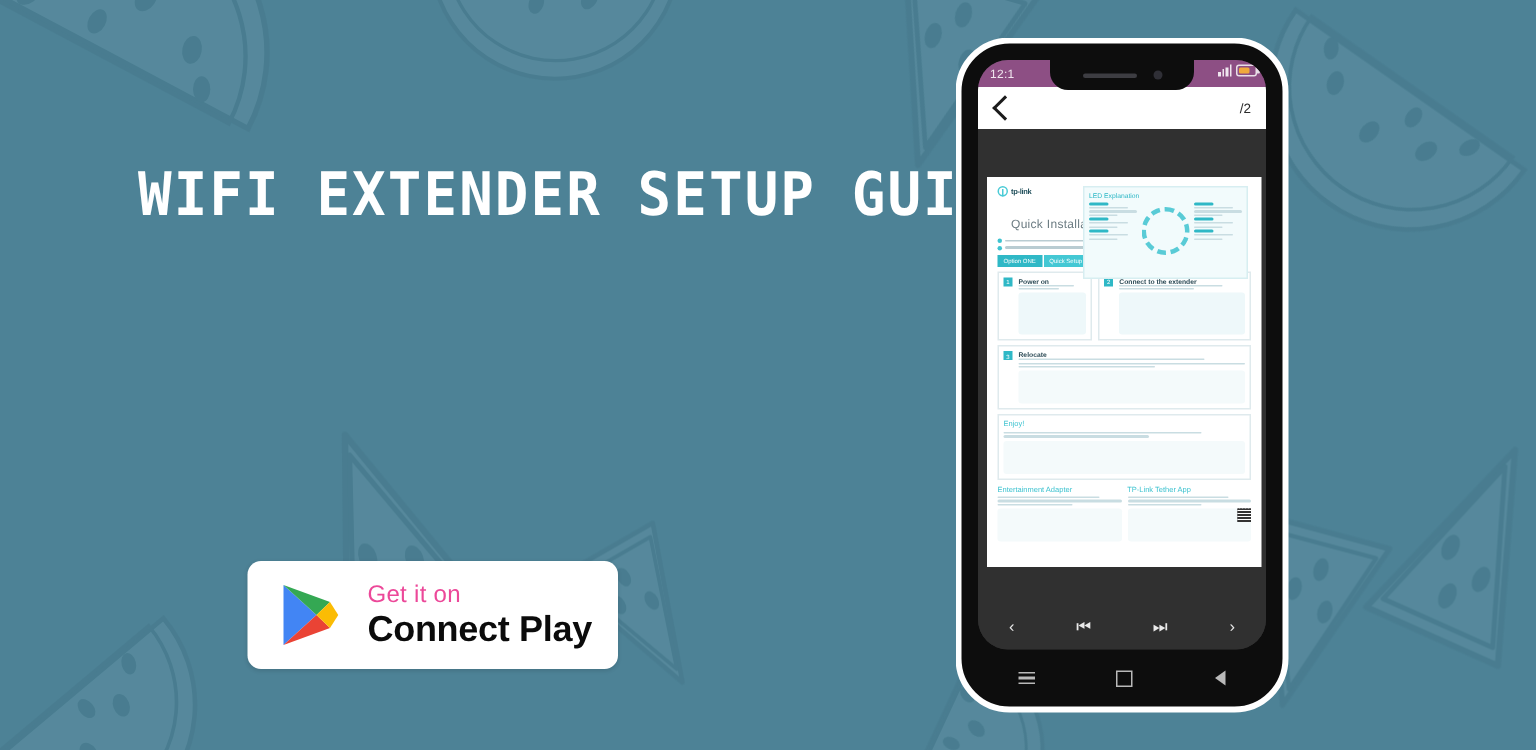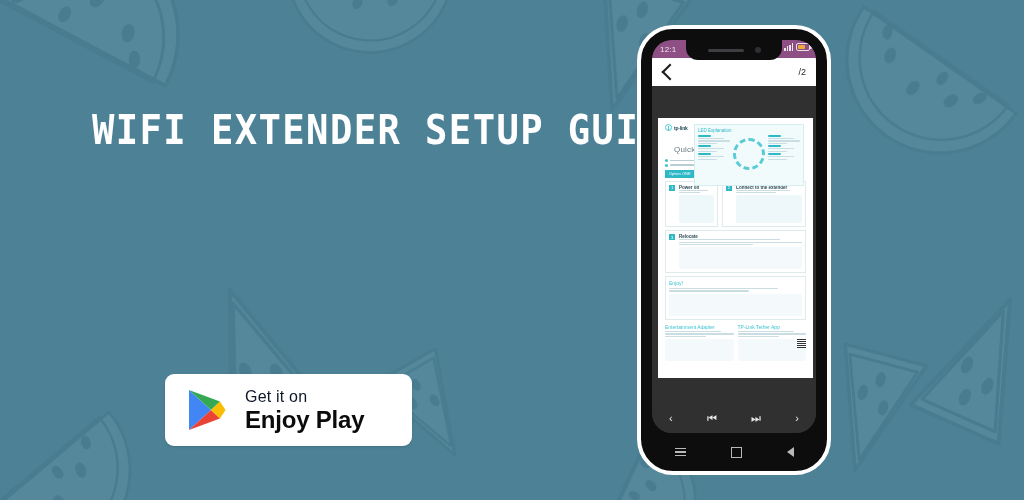--- a/index.html
+++ b/index.html
@@ -44,27 +44,27 @@
   #play-badge{
     position:absolute;left:165px;top:374px;
     width:247px;height:72px;
     background:#ffffff;
     border-radius:9px;
     display:flex;align-items:center;
     box-shadow:0 1px 3px rgba(0,0,0,.12);
   }
   #play-logo{margin-left:22px;width:40px;height:44px;flex:0 0 auto;}
   #play-text{margin-left:18px;line-height:1;}
-  #play-line1{font-size:16px;color:#0f172a;letter-spacing:.2px;font-weight:400;}
+  #play-line1{font-size:16px;color:#ec4899;letter-spacing:.2px;font-weight:400;}
   #play-line2{font-size:24px;color:#0b0b0b;font-weight:bold;letter-spacing:-.2px;margin-top:3px;}
 
   
   #phone{
     position:absolute;left:637px;top:25px;
-    width:194px;height:450px;
+    width:222px;height:450px;
     background:#0d0d0d;
     border:4px solid #ffffff;
     border-radius:36px;
     box-sizing:border-box;
     overflow:hidden;
   }
   #screen{
     position:absolute;left:11px;top:11px;right:11px;bottom:38px;
     background:#303030;
     border-radius:20px;
@@ -221,21 +221,21 @@
 
   <div id="play-badge">
     <svg id="play-logo" viewBox="0 0 40 44" xmlns="http://www.w3.org/2000/svg">
       <path d="M2 2 L24 22 L2 42 Z" fill="#4285f4"></path>
       <path d="M2 2 L24 22 L33 13.4 Z" fill="#34a853"></path>
       <path d="M24 22 L33 30.6 L2 42 Z" fill="#ea4335"></path>
       <path d="M33 13.4 L38.5 22 L33 30.6 L24 22 Z" fill="#fbbc04"></path>
     </svg>
     <div id="play-text">
       <div id="play-line1">Get it on</div>
-      <div id="play-line2">Enjoy Play</div>
+      <div id="play-line2">Connect Play</div>
     </div>
   </div>
 
   <div id="phone">
 
     <div id="screen">
 
       <div id="notch">
         <div id="speaker"></div>
         <div id="camera"></div>

